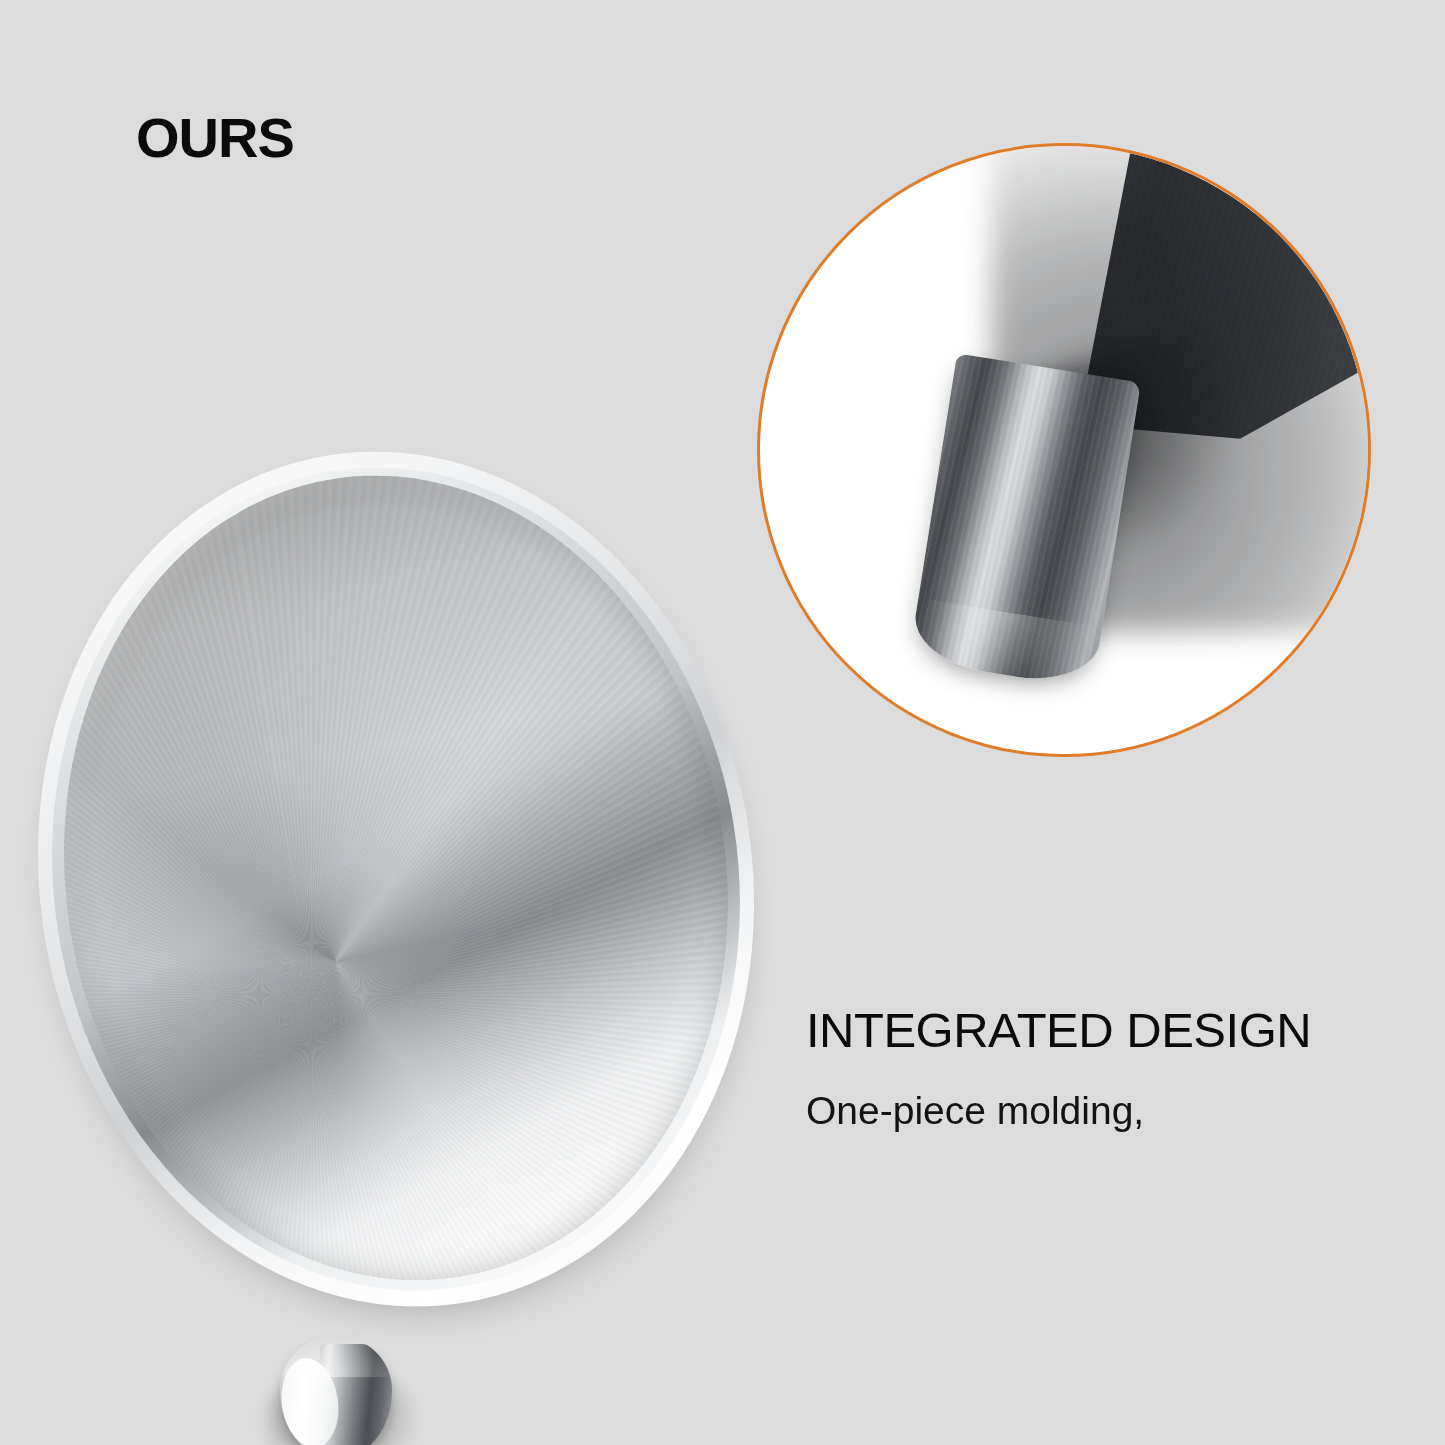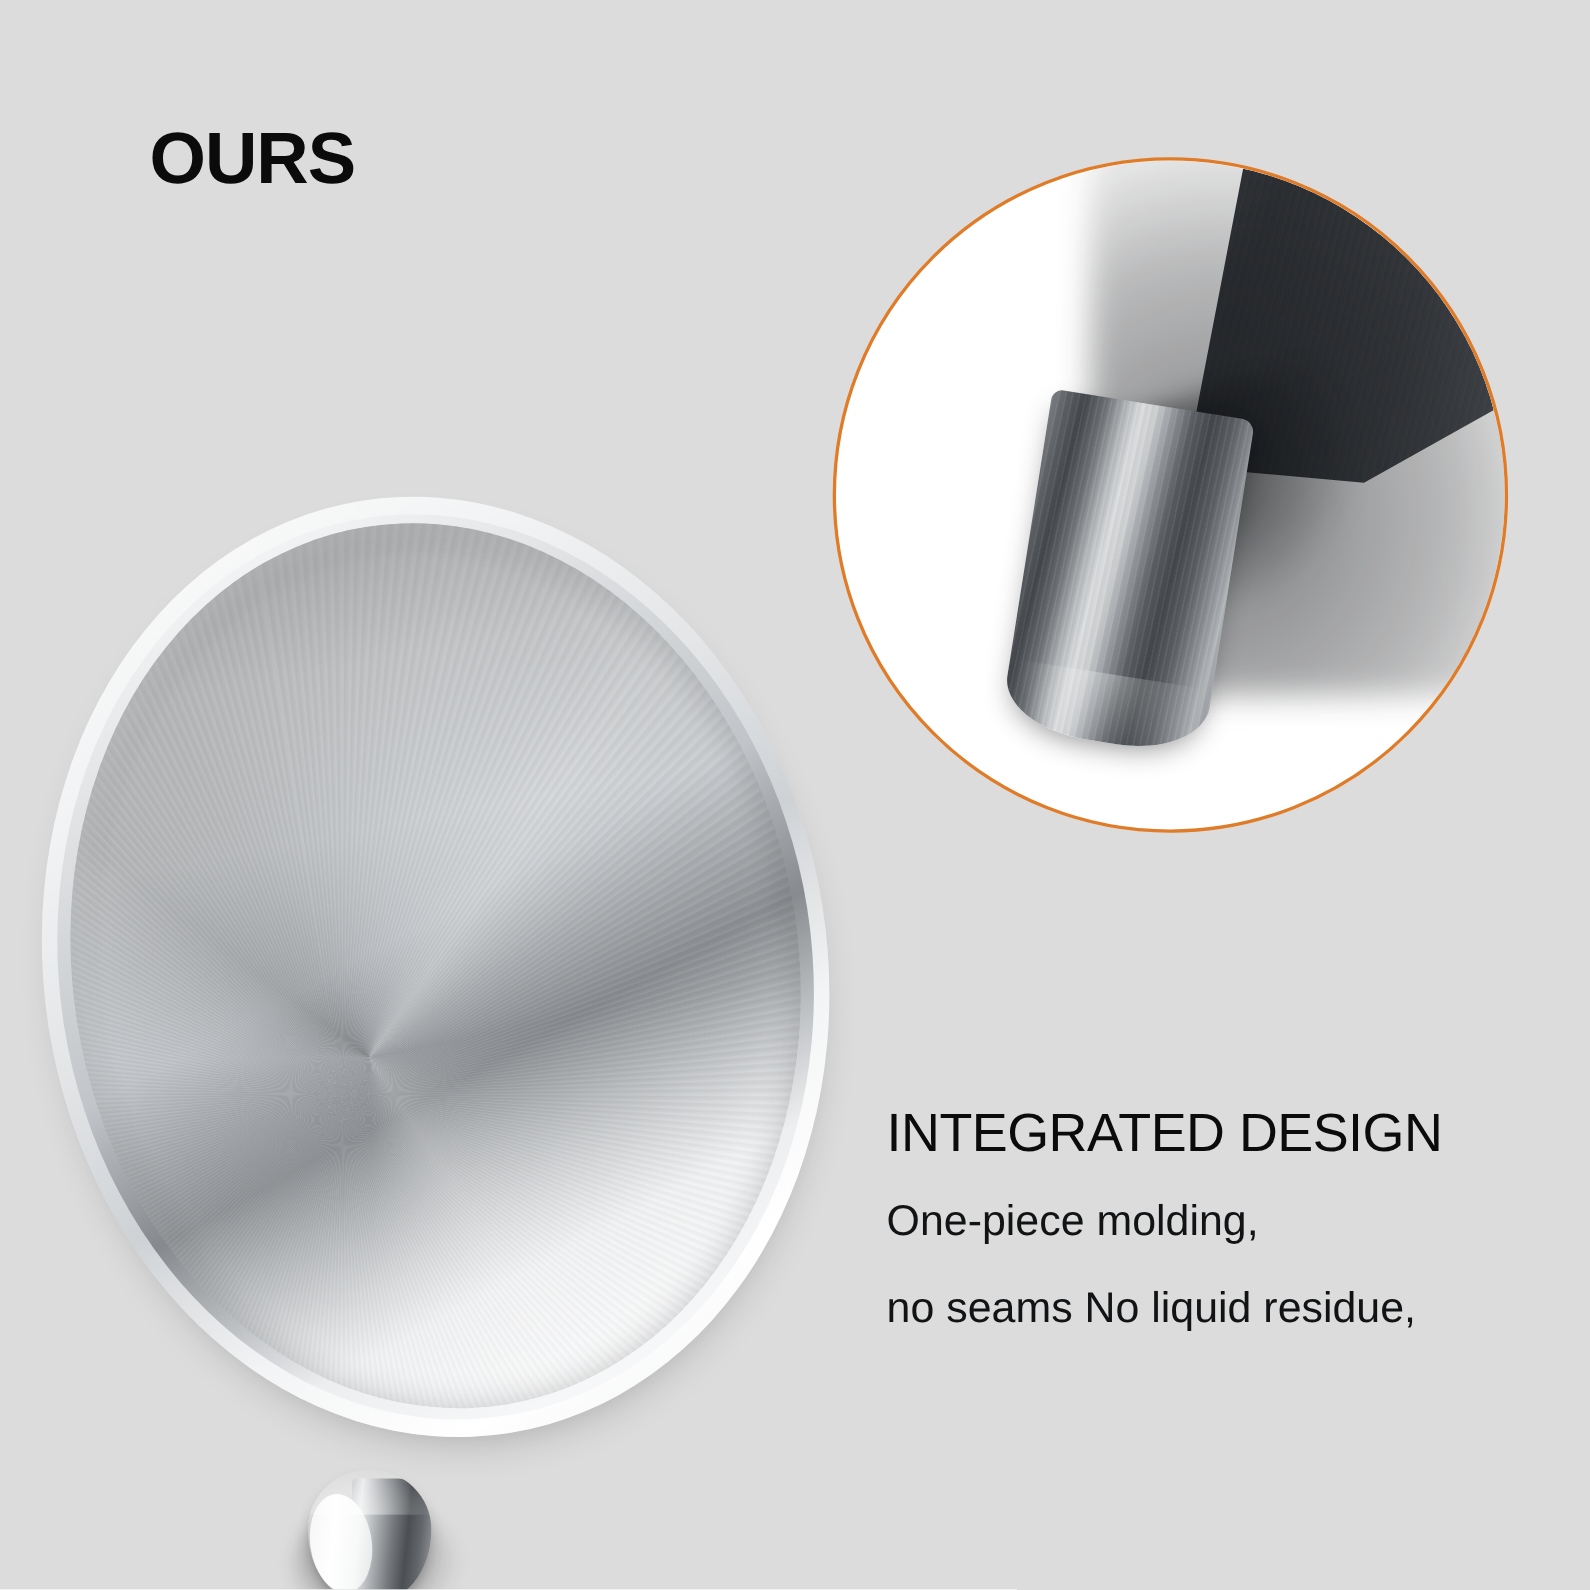--- a/index.html
+++ b/index.html
@@ -16,21 +16,21 @@
     background: #dcdcdc;
     font-family: "Liberation Sans", "DejaVu Sans", sans-serif;
     -webkit-font-smoothing: antialiased;
   }
 
   
   #brand-label {
     position: absolute;
     left: 136px;
     top: 110px;
-    font-size: 66px;
+    font-size: 56px;
     line-height: 1;
     font-weight: 700;
     letter-spacing: -1px;
     color: #0b0b0b;
     white-space: nowrap;
   }
 
   
   #detail-circle {
     position: absolute;
@@ -401,21 +401,21 @@
     letter-spacing: -0.5px;
     white-space: nowrap;
   }
   #feature-body {
     margin-top: 26px;
     font-size: 39px;
     line-height: 1.42;
     font-weight: 400;
     color: #111315;
   }
-  #feature-body div { white-space: nowrap; margin-top: 24px; }
+  #feature-body div { white-space: nowrap; }
 </style>
 </head>
 <body>
 
 <div id="stage">
 
   <div id="brand-label">OURS</div>
 
   <div id="detail-circle">
     <div id="detail-clip">
@@ -445,17 +445,16 @@
       <div class="disc-post-side"></div>
       <div class="disc-post-top"></div>
       <div class="disc-post-glow"></div>
     </div>
   </div>
 
   <div id="feature-block">
     <div id="feature-heading">INTEGRATED DESIGN</div>
     <div id="feature-body">
       <div>One-piece molding,</div>
-      <div>no seams No liquid residue,</div>
     </div>
   </div>
 
 </div>
 
 </body></html>

